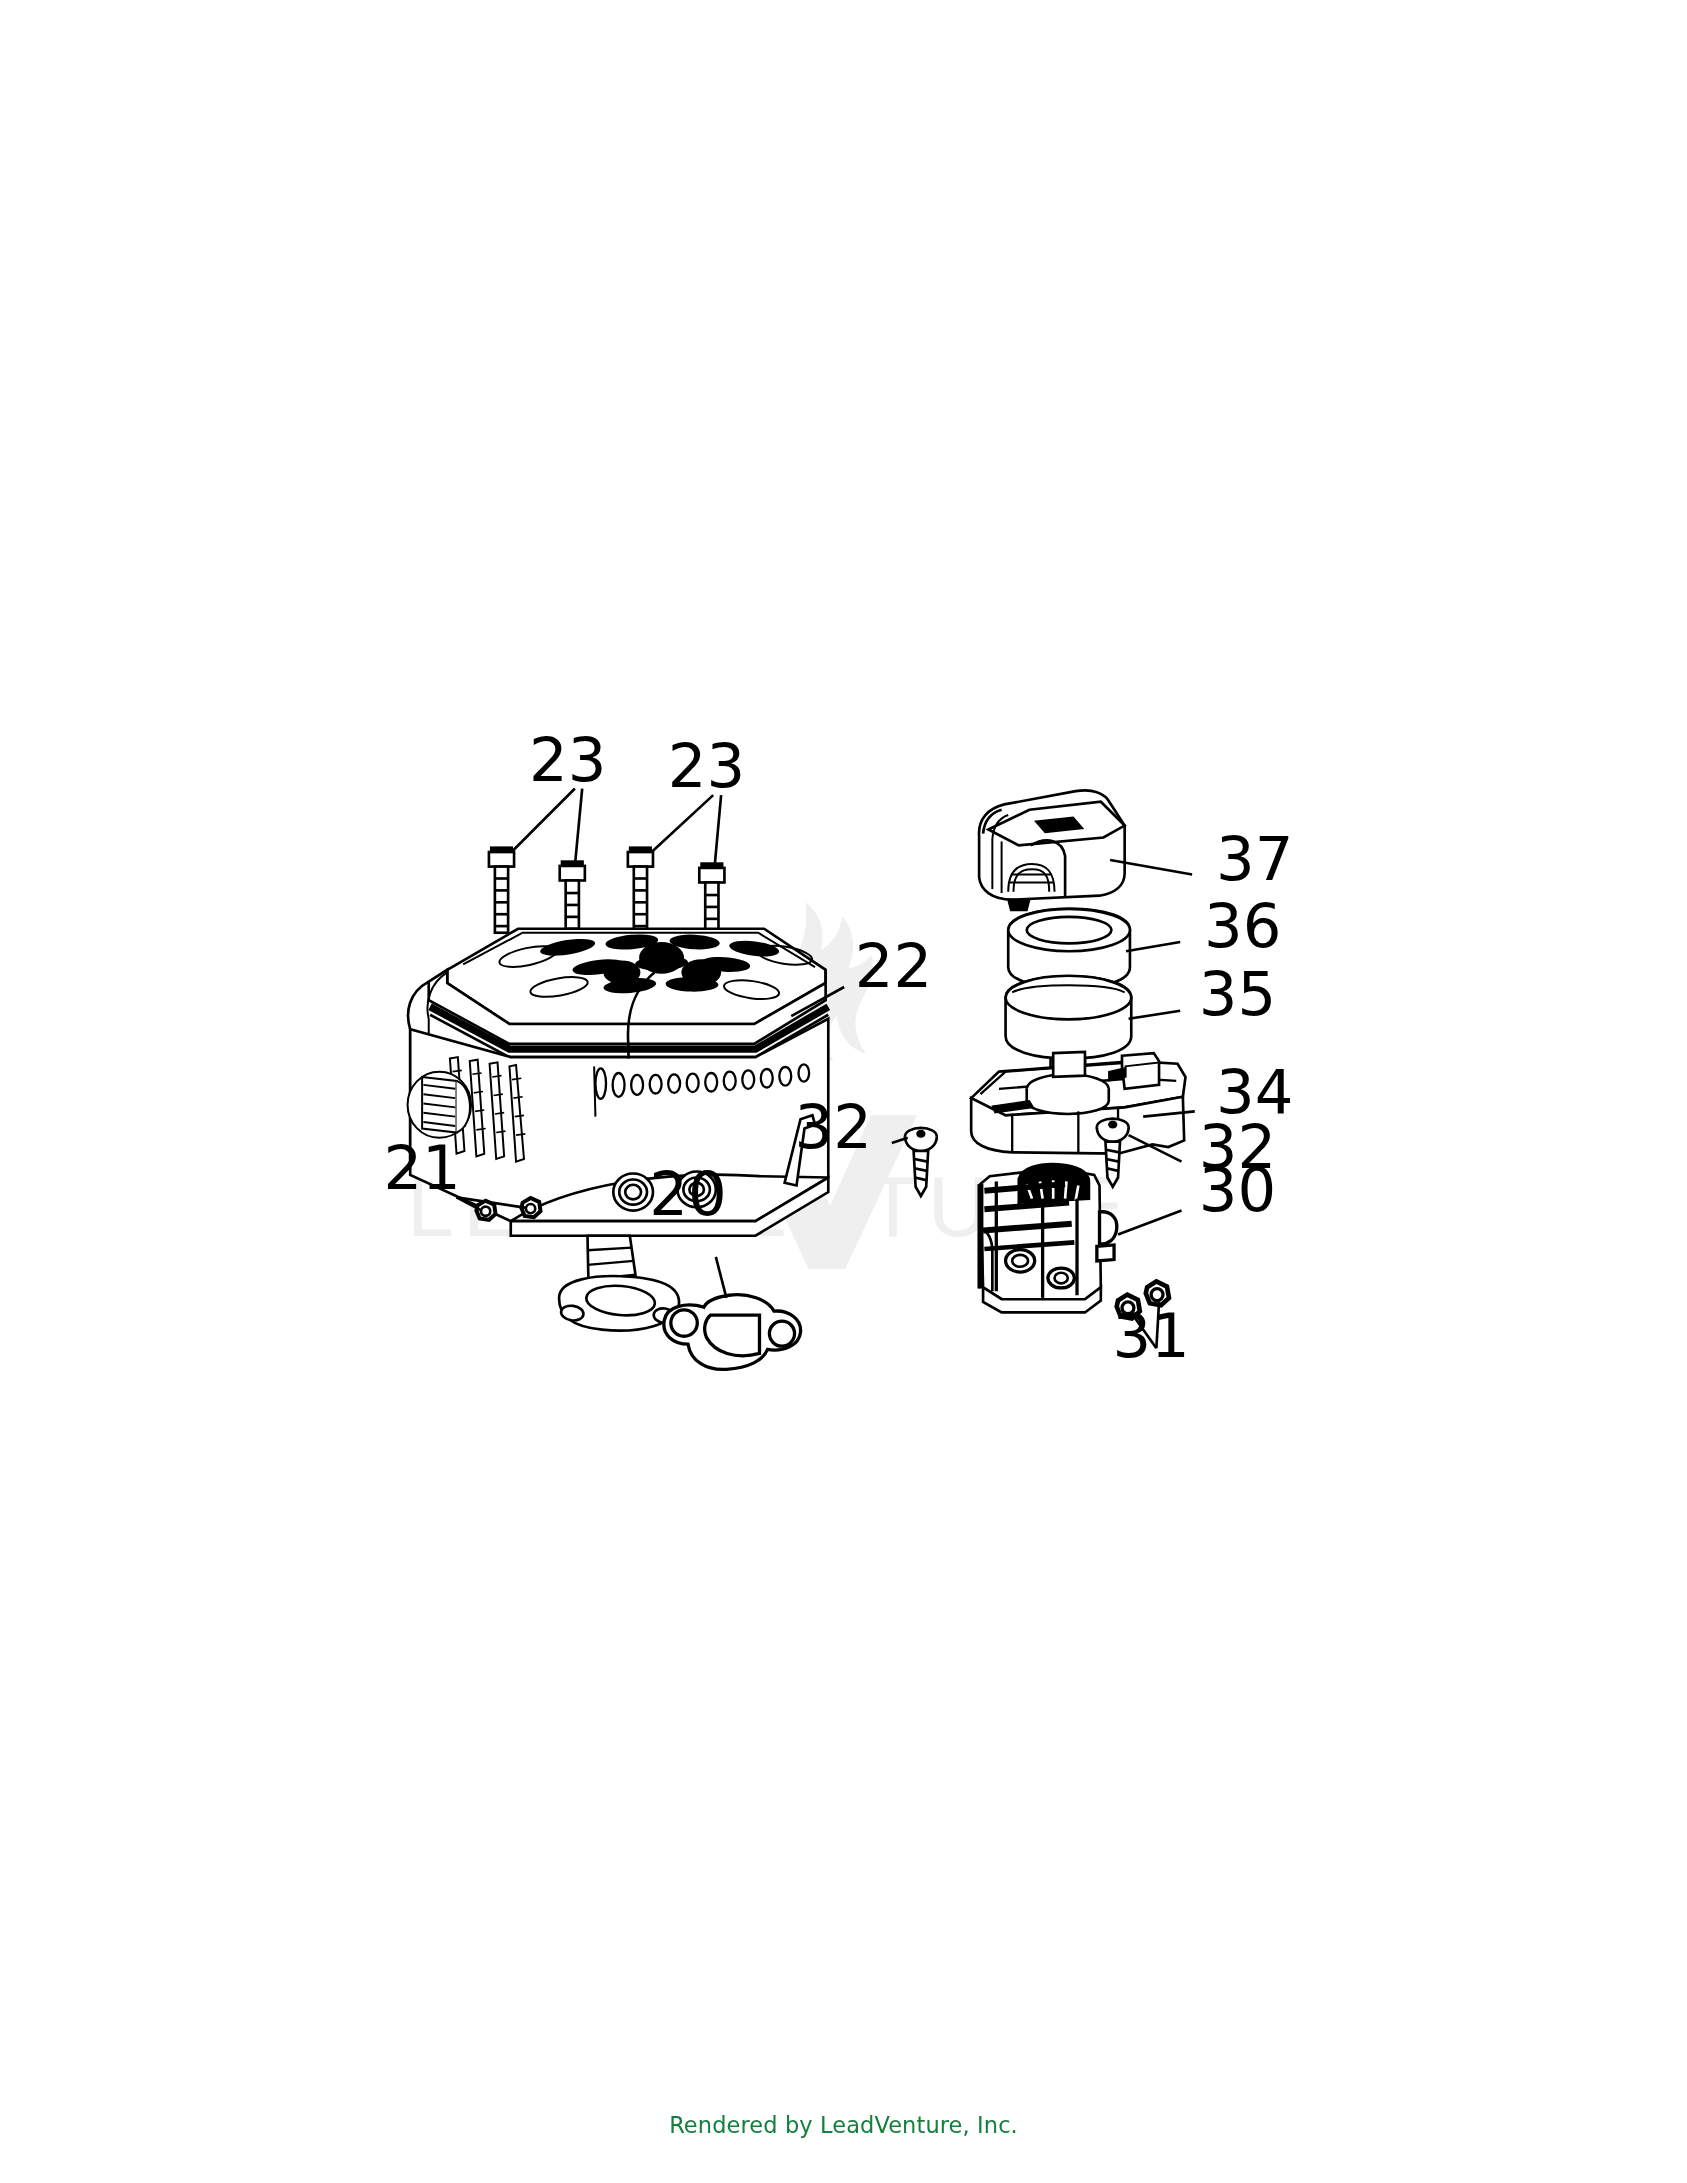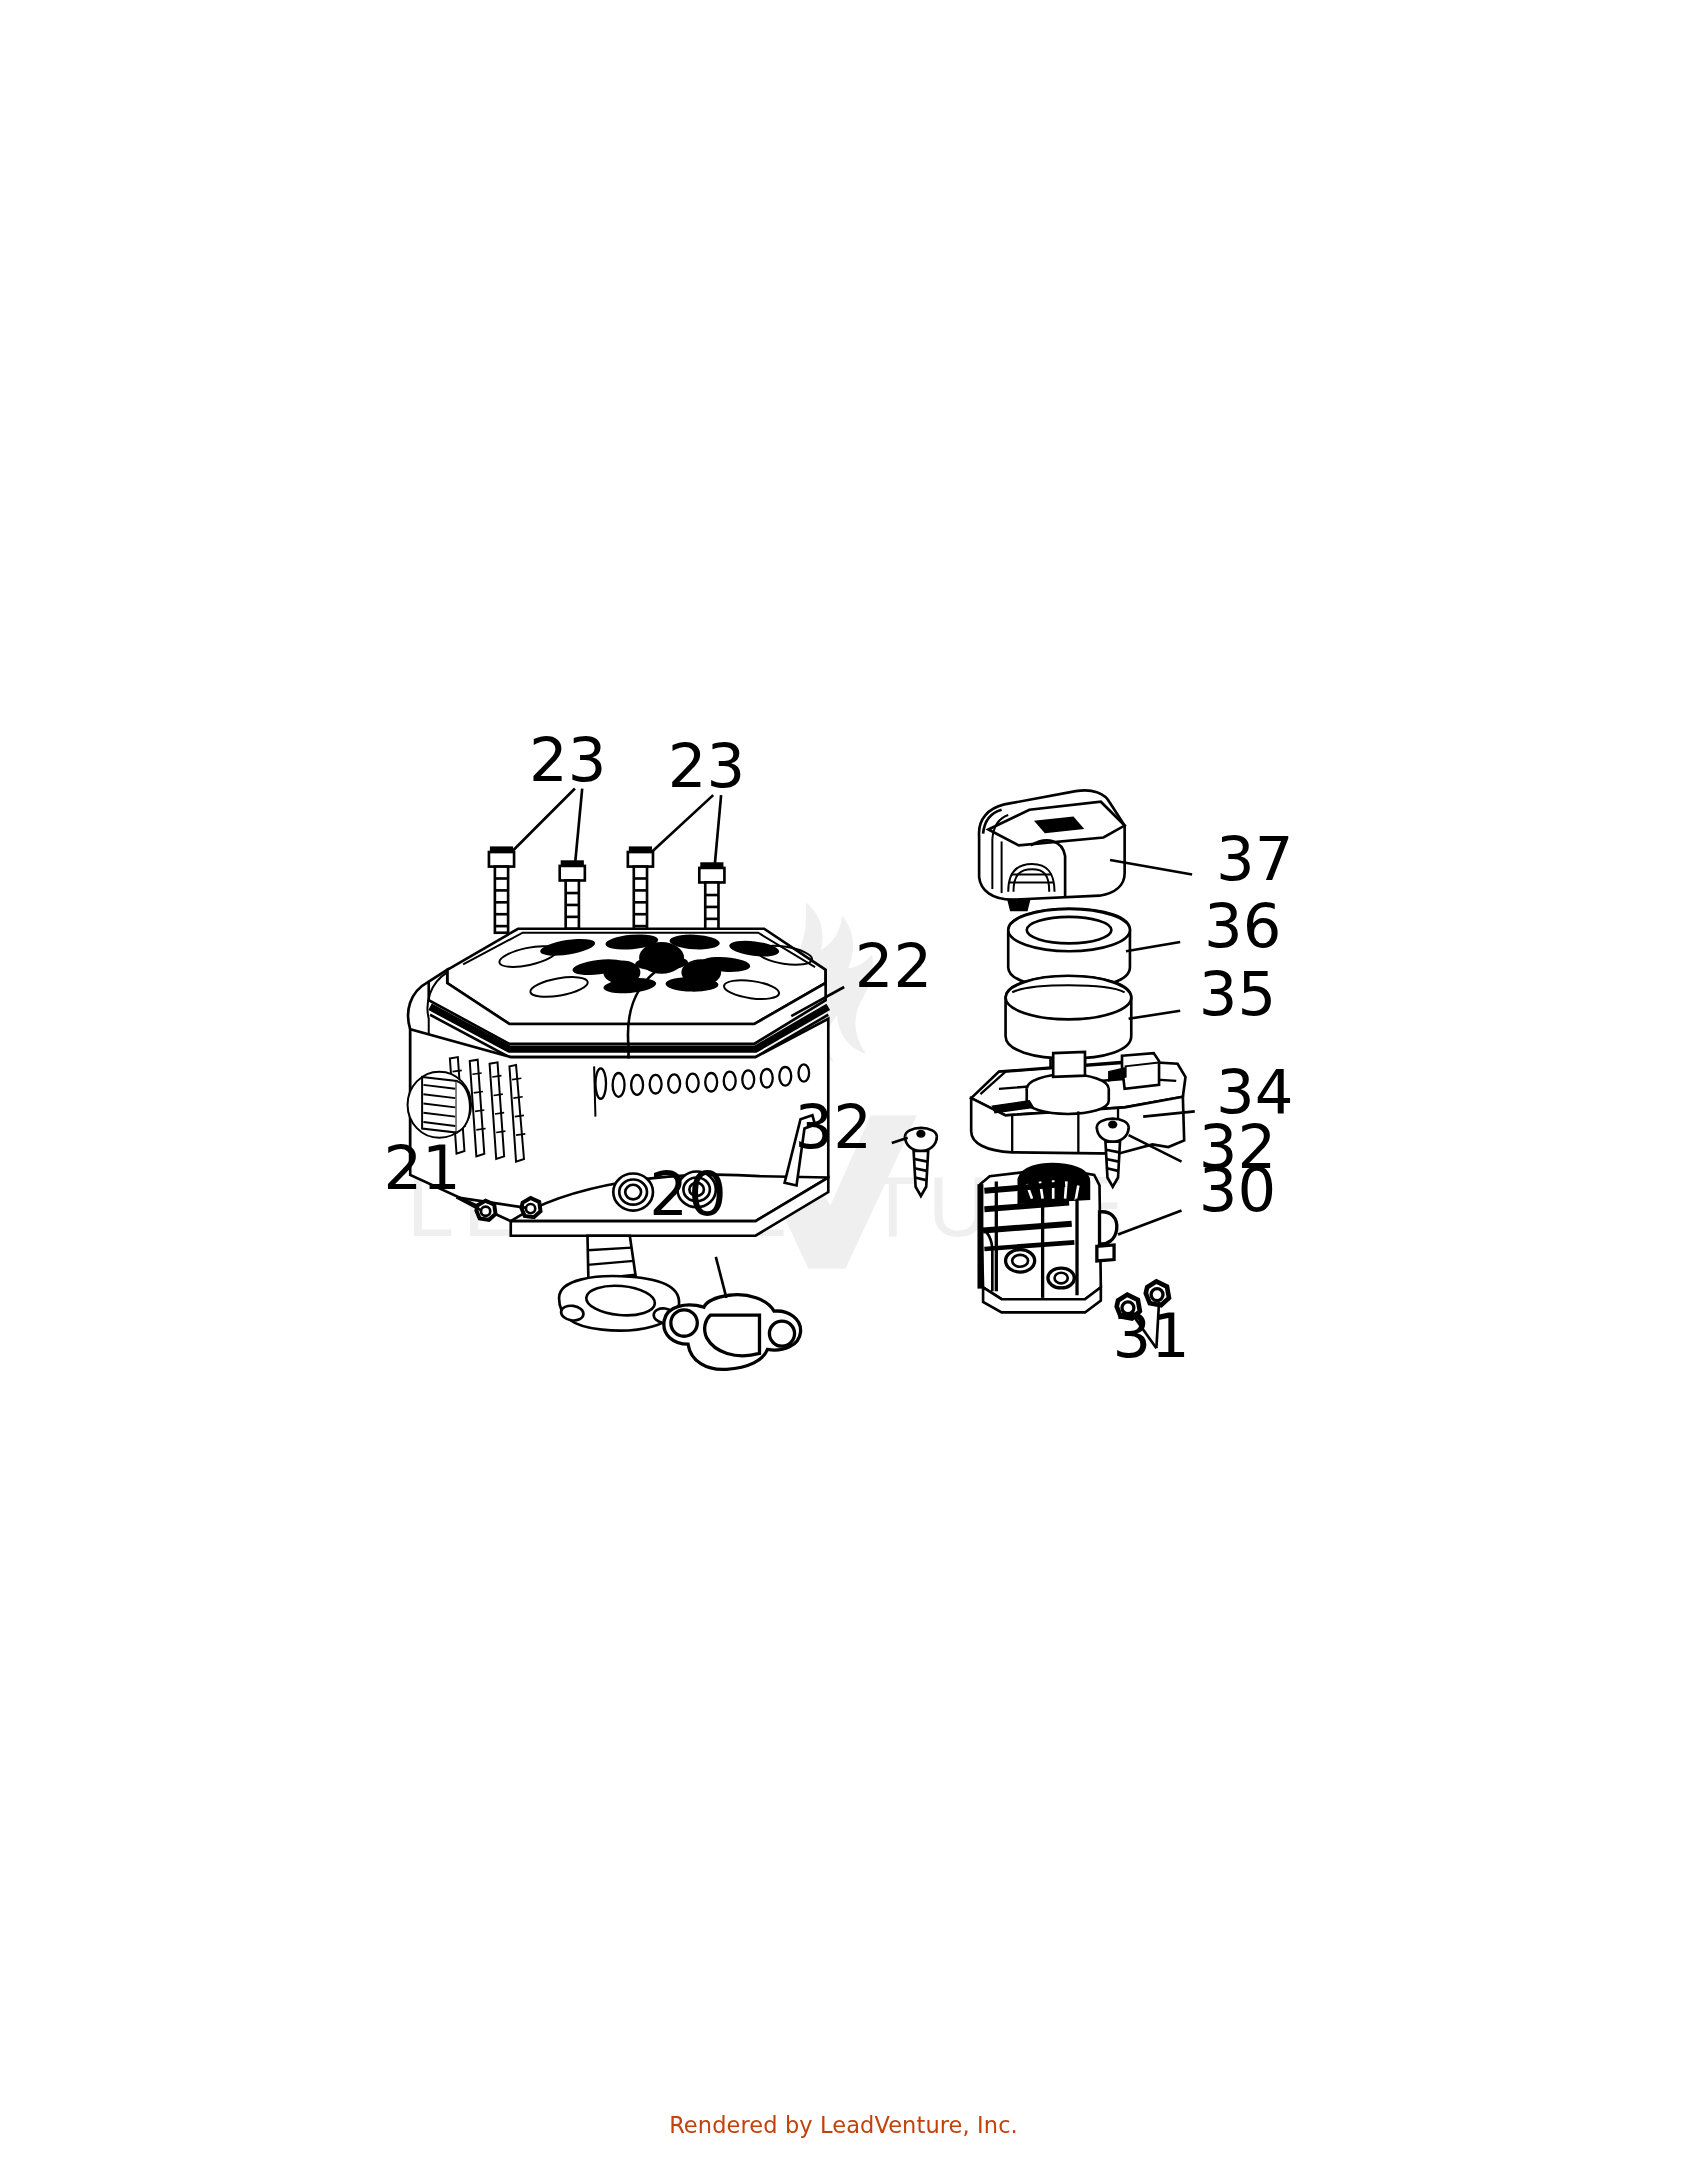--- a/index.html
+++ b/index.html
@@ -29,21 +29,21 @@
     display: block;
   }
   .footer-text {
     position: absolute;
     left: 0;
     top: 2112px;
     width: 1687px;
     text-align: center;
     font-family: "DejaVu Sans", sans-serif;
     font-size: 22.5px;
-    color: #c2410c;
+    color: #15803d;
     letter-spacing: 0.1px;
   }
   .callout {
     font-family: "DejaVu Sans", sans-serif;
     font-weight: 400;
     fill: #000000;
   }
   .wm {
     fill: #efefef;
   }

